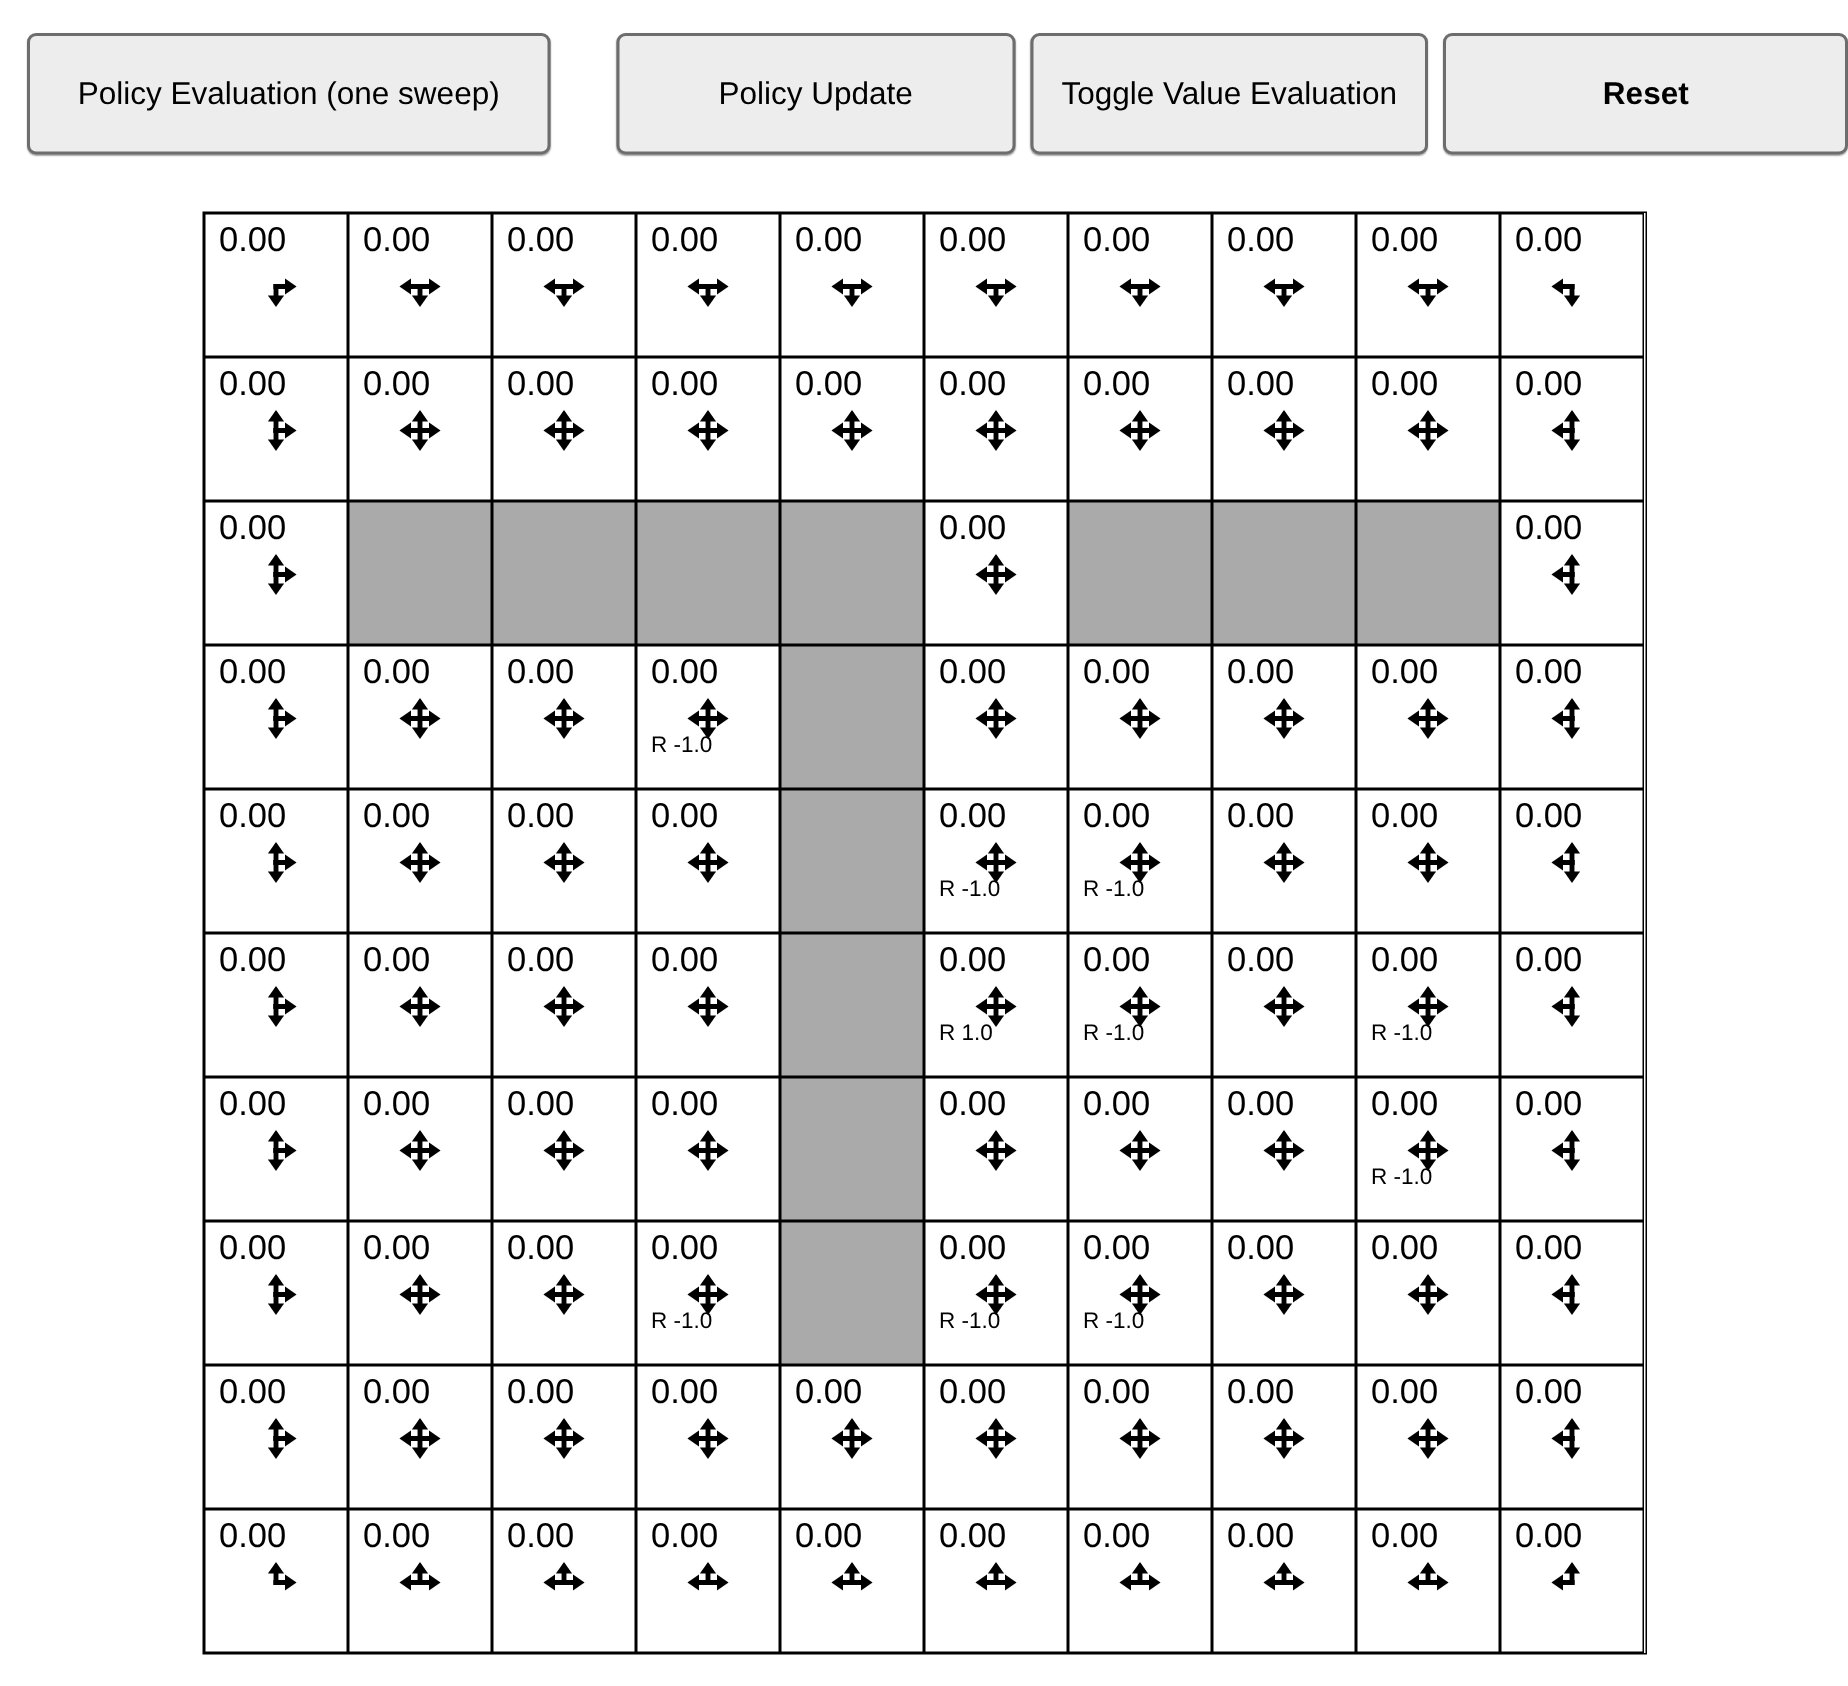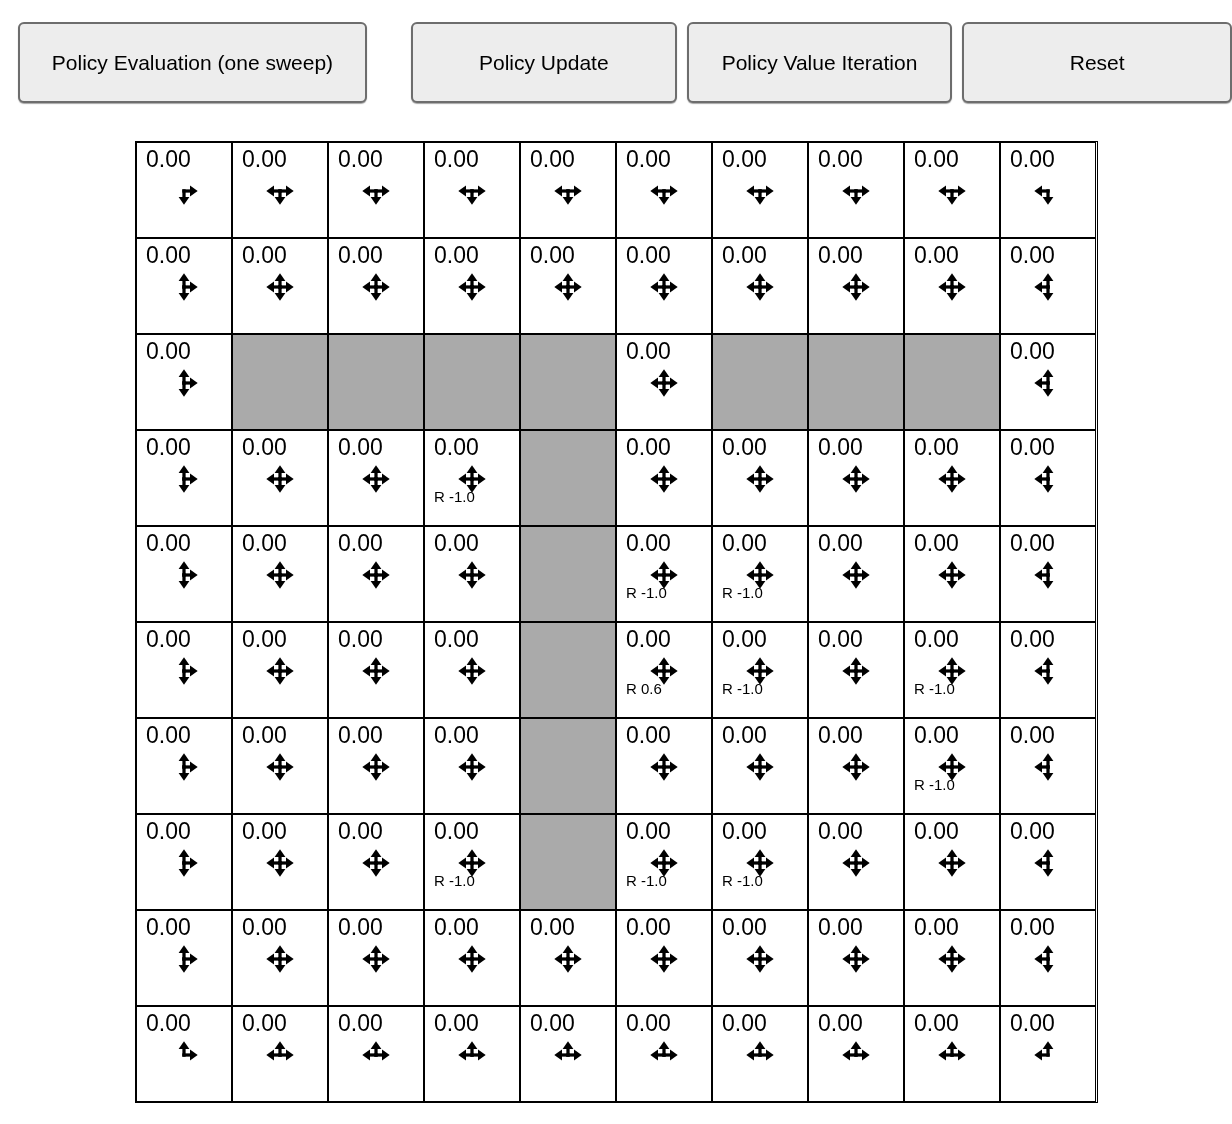--- a/index.html
+++ b/index.html
@@ -6,21 +6,21 @@
   body{width:1232px;height:1124px;font-family:"Liberation Sans",sans-serif;color:#000;}
   .toolbar{display:flex;gap:10px;padding:22px 0 0 18px;}
   .btn{
     height:81px;background:#ededed;border:2px solid #6d6d6d;border-radius:6px;
     font-size:21px;color:#000;font-family:"Liberation Sans",sans-serif;
     box-shadow:0 1px 1px rgba(0,0,0,0.35);cursor:pointer;
   }
   .btn-1{width:352px;}
   .btn-2{width:268px;margin-left:34px;}
   .btn-3{width:268px;}
-  .btn-4{width:272px;}
+  .btn-4{width:272px;font-weight:bold;}
   #grid{
     margin:38px 0 0 135px;
     display:grid;
     grid-template-columns:repeat(10,96px);
     grid-auto-rows:96px;
     width:963px;
     box-sizing:border-box;
     border:1.5px solid #000;
     background:#fff;
   }
@@ -44,21 +44,21 @@
     position:absolute;bottom:20px;left:9px;
     font-size:15px;white-space:nowrap;
   }
 </style>
 </head>
 <body>
 
 <div class="toolbar">
   <button class="btn btn-1">Policy Evaluation (one sweep)</button>
   <button class="btn btn-2">Policy Update</button>
-  <button class="btn btn-3">Policy Value Iteration</button>
+  <button class="btn btn-3">Toggle Value Evaluation</button>
   <button class="btn btn-4">Reset</button>
 </div>
 
 <div id="grid">
     <div class="cell">
       <div class="val">0.00</div>
       <svg viewBox="-28 -28 56 56" class="arrows">
         <g transform="rotate(180)">
           <line x1="0" y1="2" x2="0" y2="-8" stroke="#000000" stroke-width="3.8"></line>
           <polygon points="0,-16 -6.3,-7 6.3,-7" fill="#000000"></polygon>
@@ -943,21 +943,21 @@
         </g>
         <g transform="rotate(270)">
           <line x1="0" y1="2" x2="0" y2="-8" stroke="#000000" stroke-width="3.8"></line>
           <polygon points="0,-16 -6.3,-7 6.3,-7" fill="#000000"></polygon>
         </g>
         <g transform="rotate(90)">
           <line x1="0" y1="2" x2="0" y2="-8" stroke="#000000" stroke-width="3.8"></line>
           <polygon points="0,-16 -6.3,-7 6.3,-7" fill="#000000"></polygon>
         </g>
       </svg>
-      <div class="reward">R 0.6</div>
+      <div class="reward">R 1.0</div>
     </div>
     <div class="cell">
       <div class="val">0.00</div>
       <svg viewBox="-28 -28 56 56" class="arrows">
         <g transform="rotate(0)">
           <line x1="0" y1="2" x2="0" y2="-8" stroke="#000000" stroke-width="3.8"></line>
           <polygon points="0,-16 -6.3,-7 6.3,-7" fill="#000000"></polygon>
         </g>
         <g transform="rotate(180)">
           <line x1="0" y1="2" x2="0" y2="-8" stroke="#000000" stroke-width="3.8"></line>

